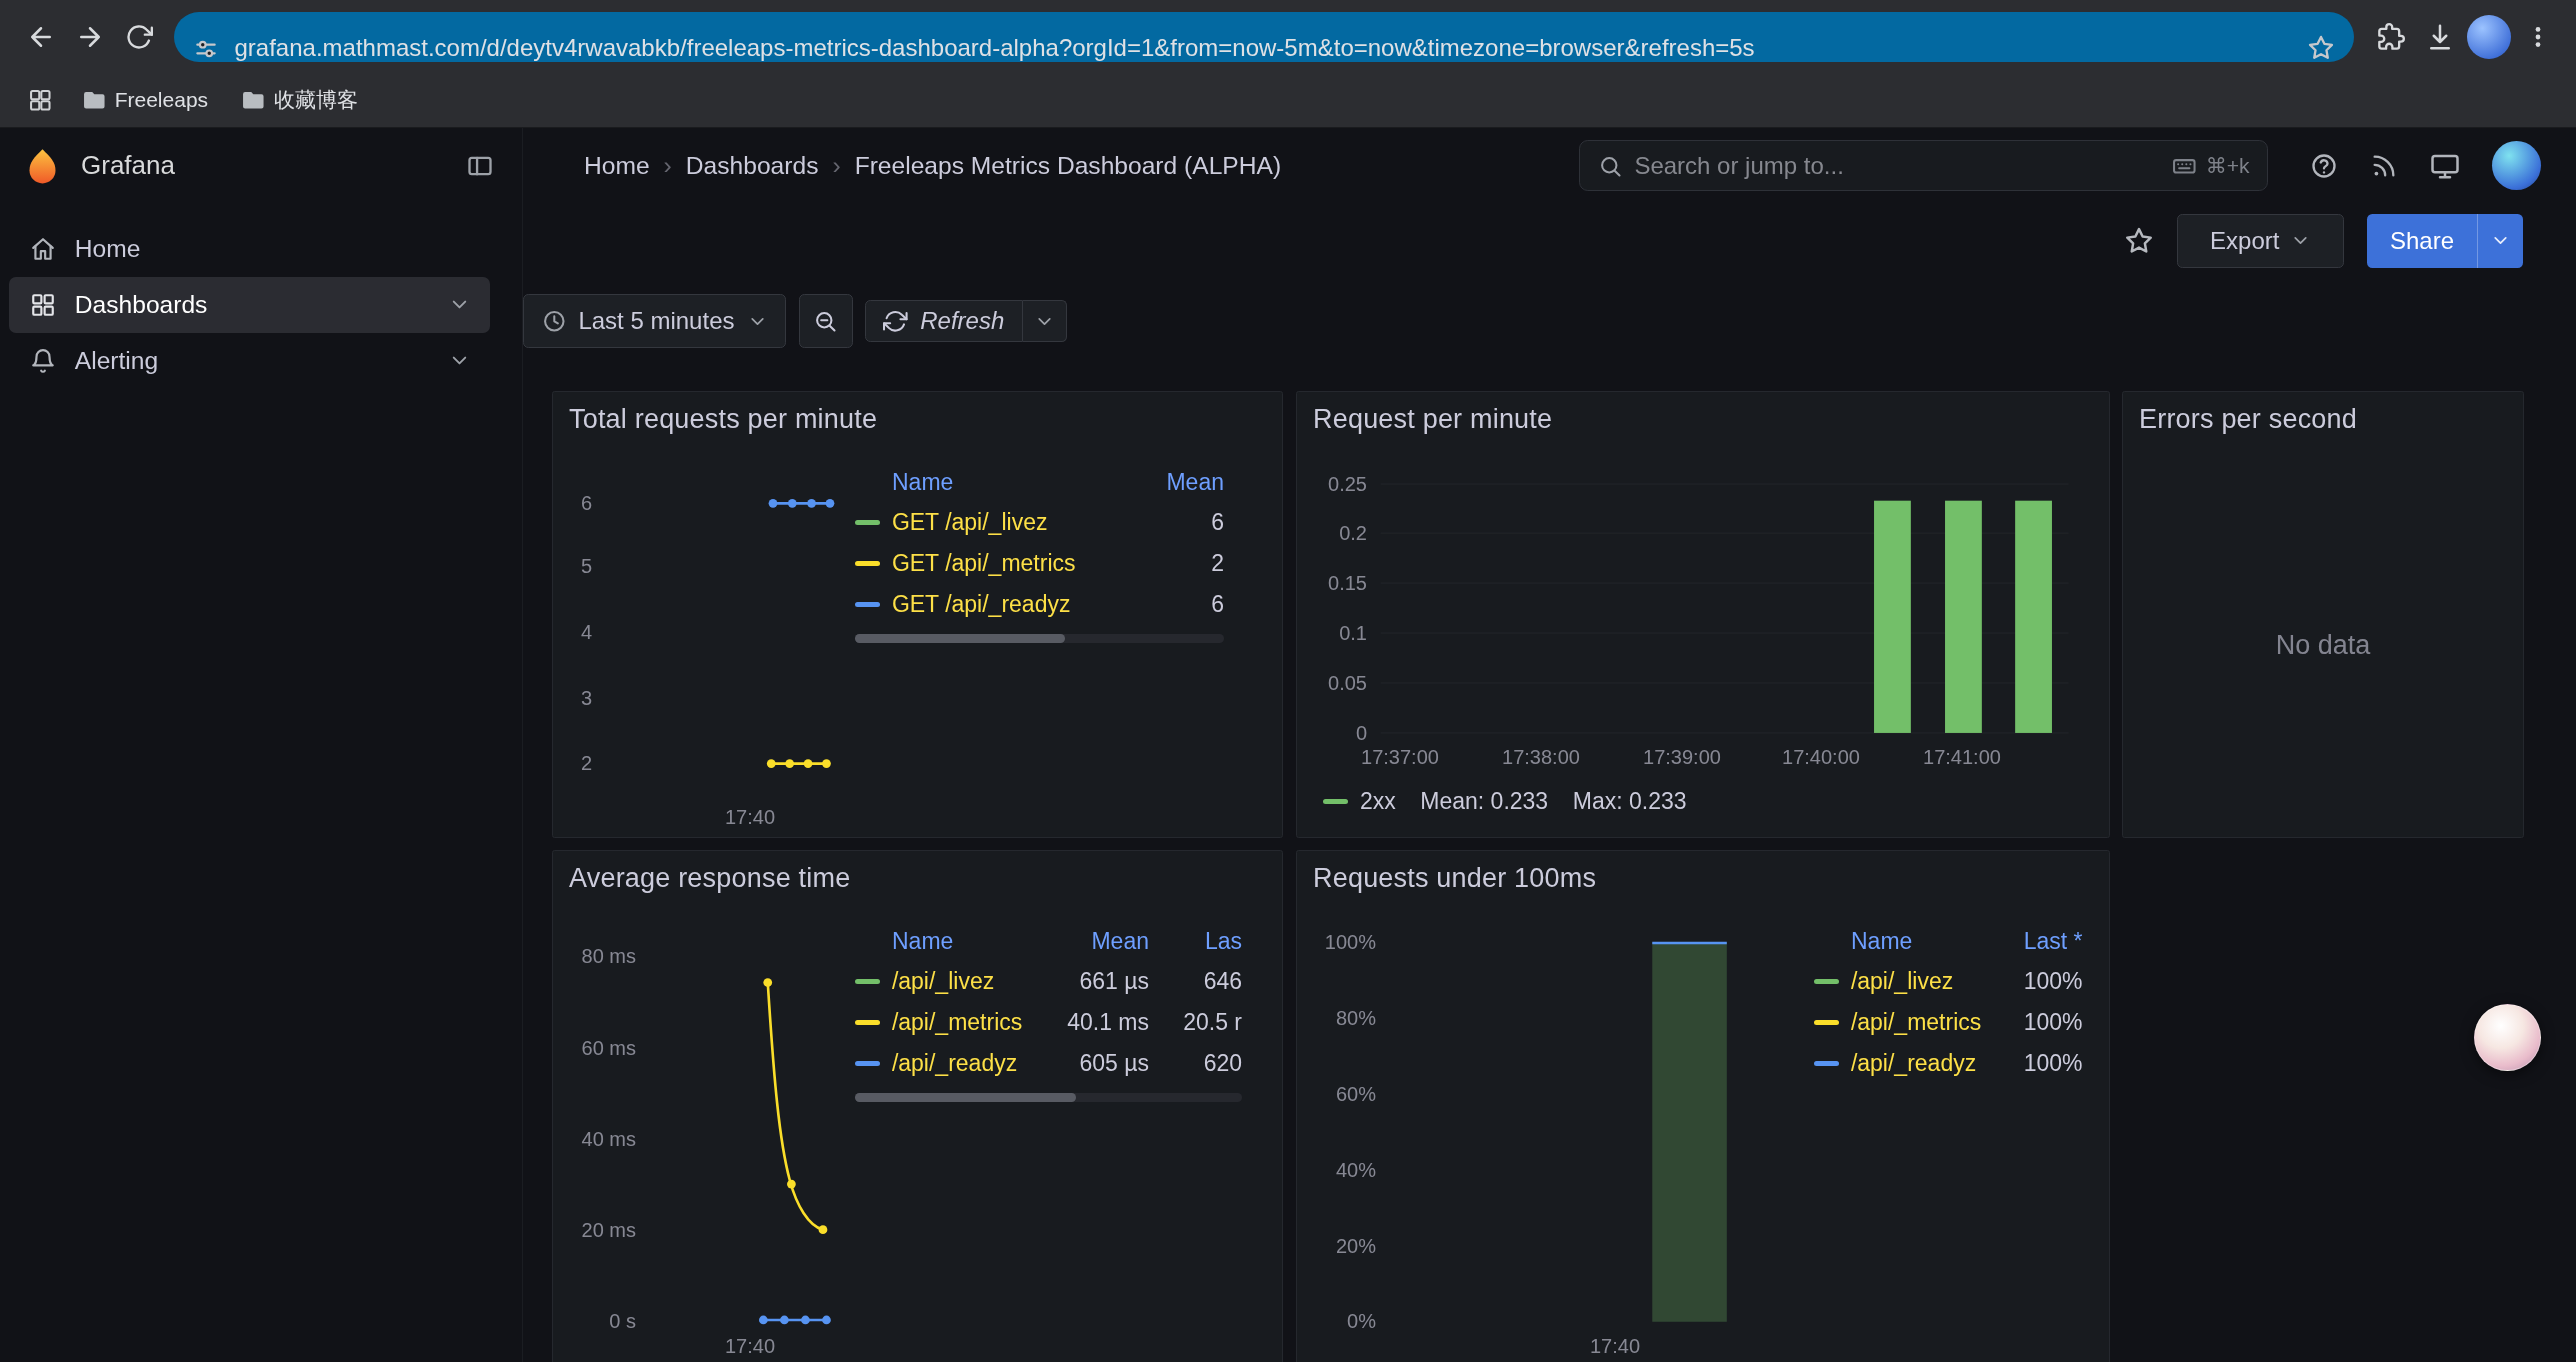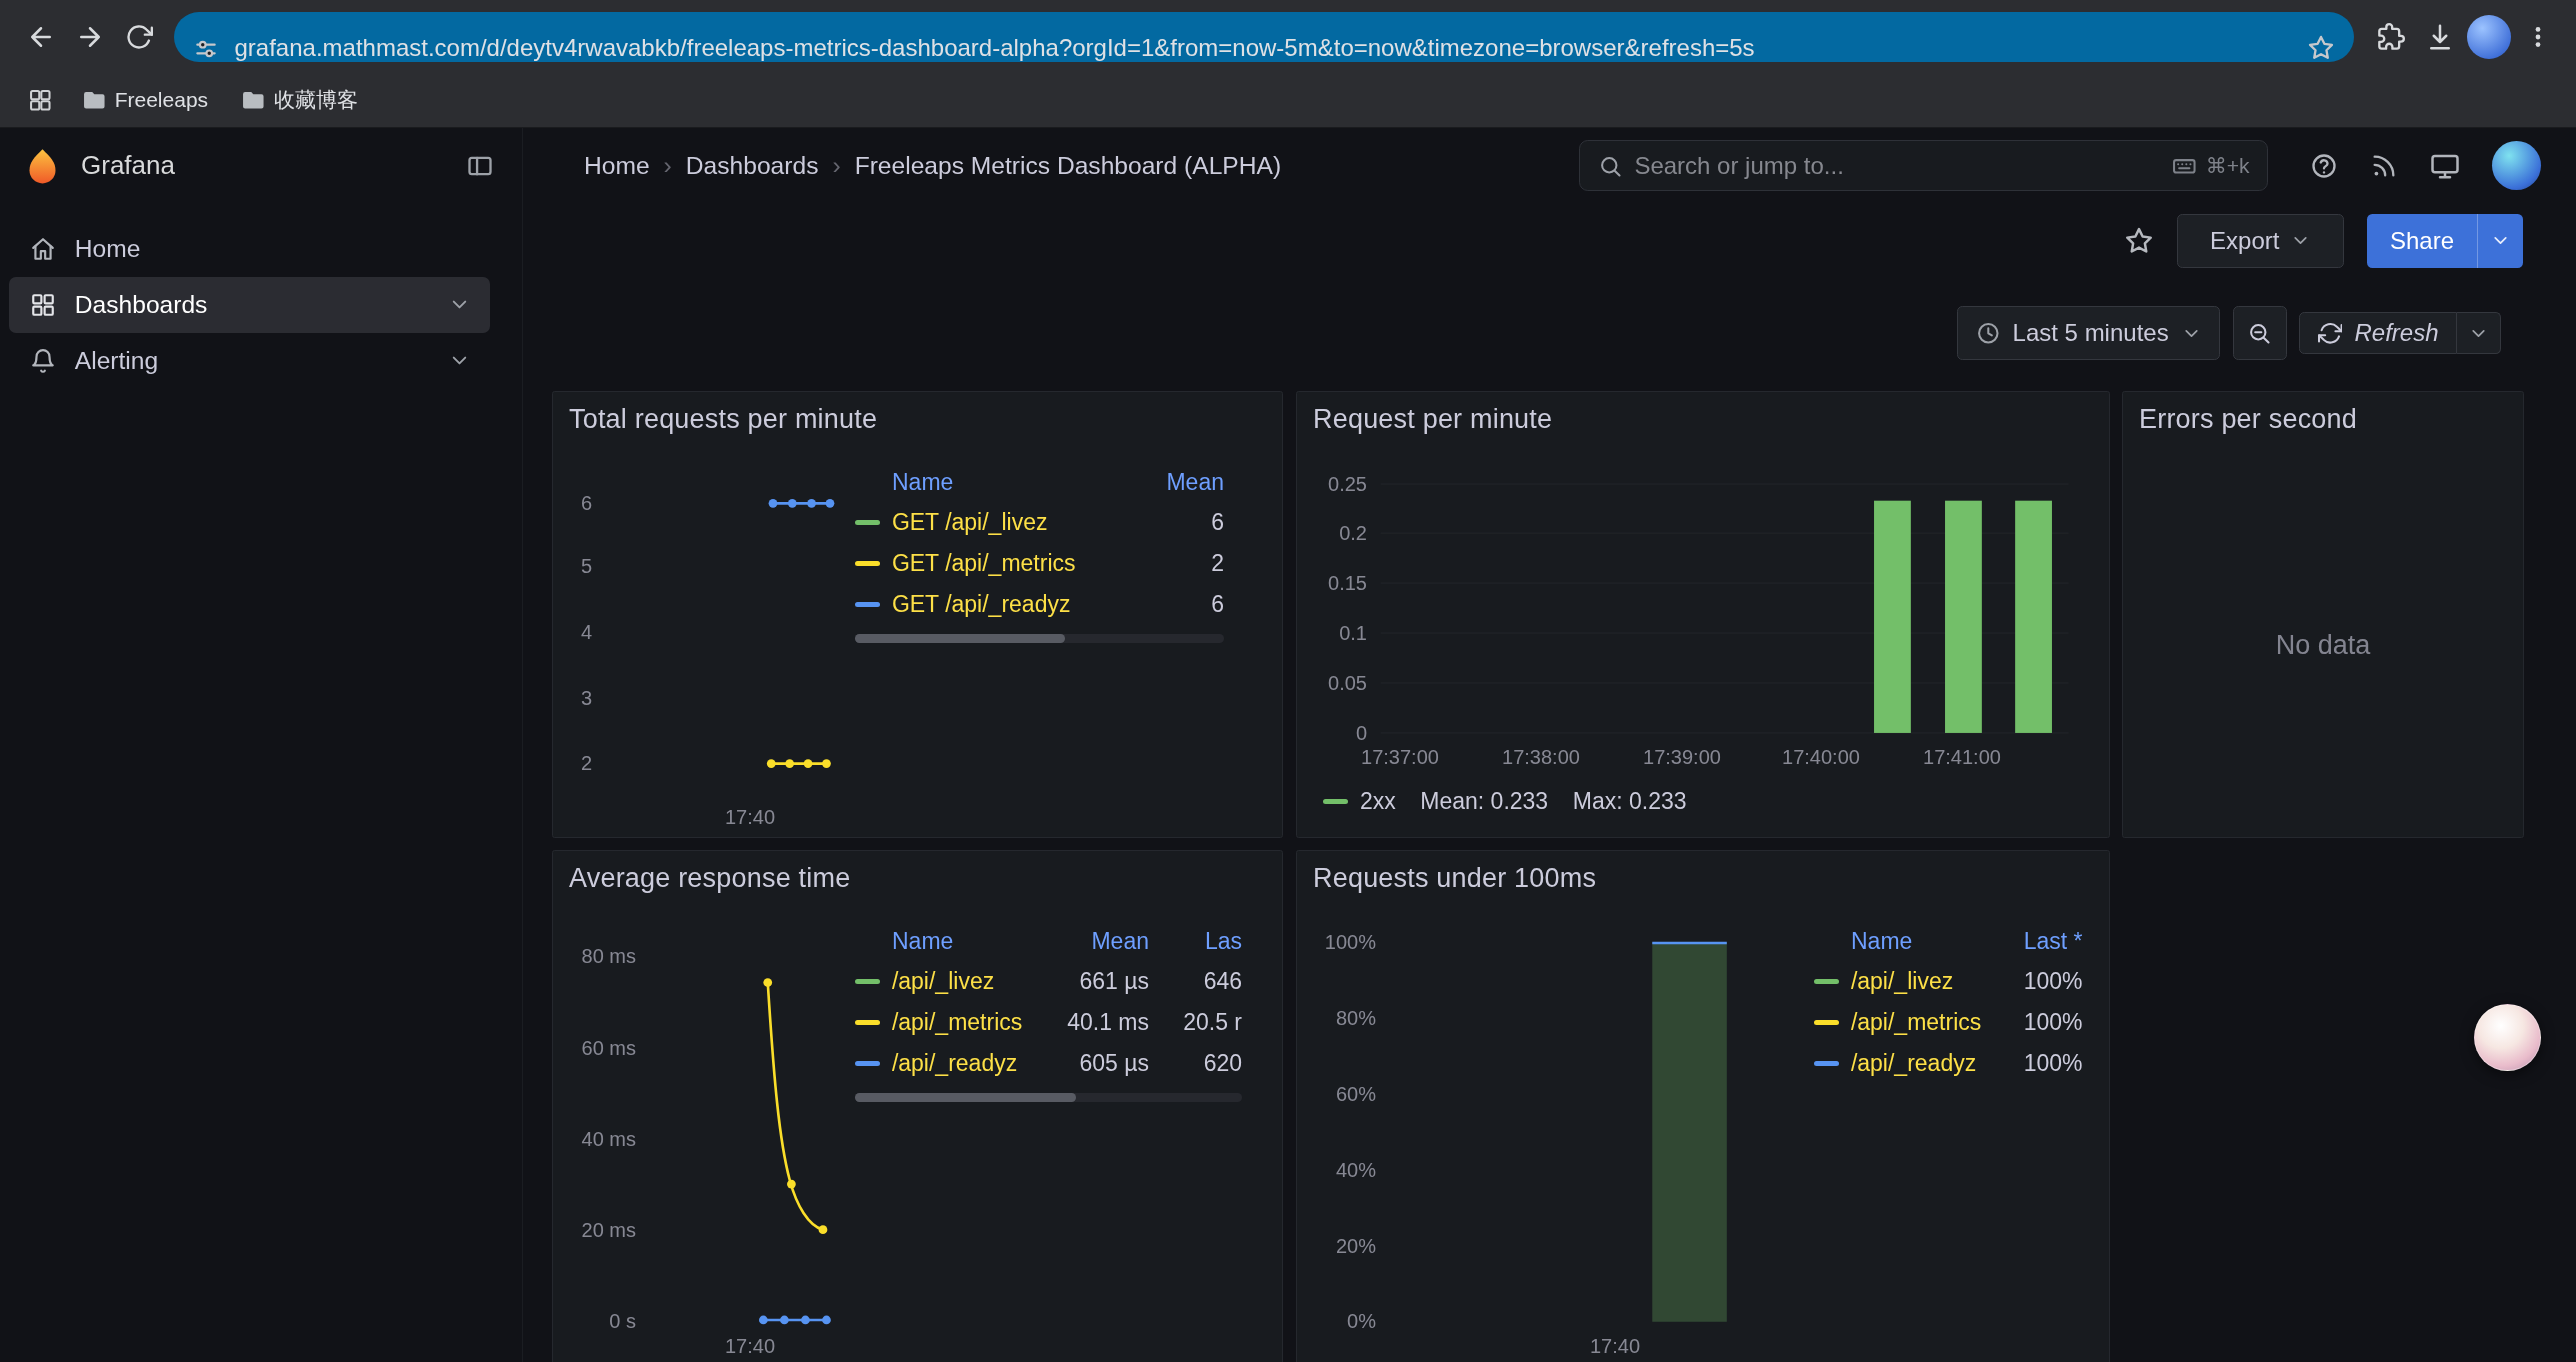--- a/index.html
+++ b/index.html
@@ -65,22 +65,22 @@
          border-radius:5.3px; color:#ccccdc; font-size:24px; cursor:pointer; }
   .btn .chev { color:#9da1a8; display:flex; }
   .btn-export { padding:0 32px; gap:10.5px; }
   .share-group { display:flex; height:54px; cursor:pointer; }
   .share-main { display:flex; align-items:center; padding:0 23px; background:#3d71d9; color:#fff;
                 font-size:24px; font-weight:500; border-radius:5.3px 0 0 5.3px; }
   .share-arrow { width:46px; display:flex; align-items:center; justify-content:center; background:#3d71d9;
                  color:#e8eefc; border-left:0.9px solid rgba(255,255,255,0.28); border-radius:0 5.3px 5.3px 0; }
 
   
-  .timebar { position:absolute; top:298px; left:523px; right:0; height:70px;
-             display:flex; align-items:center; justify-content:flex-end; gap:12.3px; padding-right:75px; }
+  .timebar { position:absolute; top:286px; left:523px; right:0; height:70px;
+             display:flex; align-items:center; gap:12.3px; padding-right:51px; }
   .btn-time { padding:0 17.5px; gap:12.3px; }
   .btn-zoom { width:54px; justify-content:center; }
   .refresh-group { display:flex; height:42px;font-style:italic; }
   .refresh-main { display:flex; align-items:center; gap:12.3px; padding:0 17.5px; background:#1d2025;
                   border:0.9px solid #34373e; border-radius:5.3px 0 0 5.3px; color:#ccccdc; font-size:24px; cursor:pointer; }
   .refresh-arrow { width:44px; display:flex; align-items:center; justify-content:center; background:#1d2025;
                    border:0.9px solid #34373e; border-left:none; border-radius:0 5.3px 5.3px 0; color:#9da1a8; cursor:pointer; }
 
   
   .panel { position:absolute; background:#181b1f; border:0.9px solid #25282e; border-radius:2.6px; }

